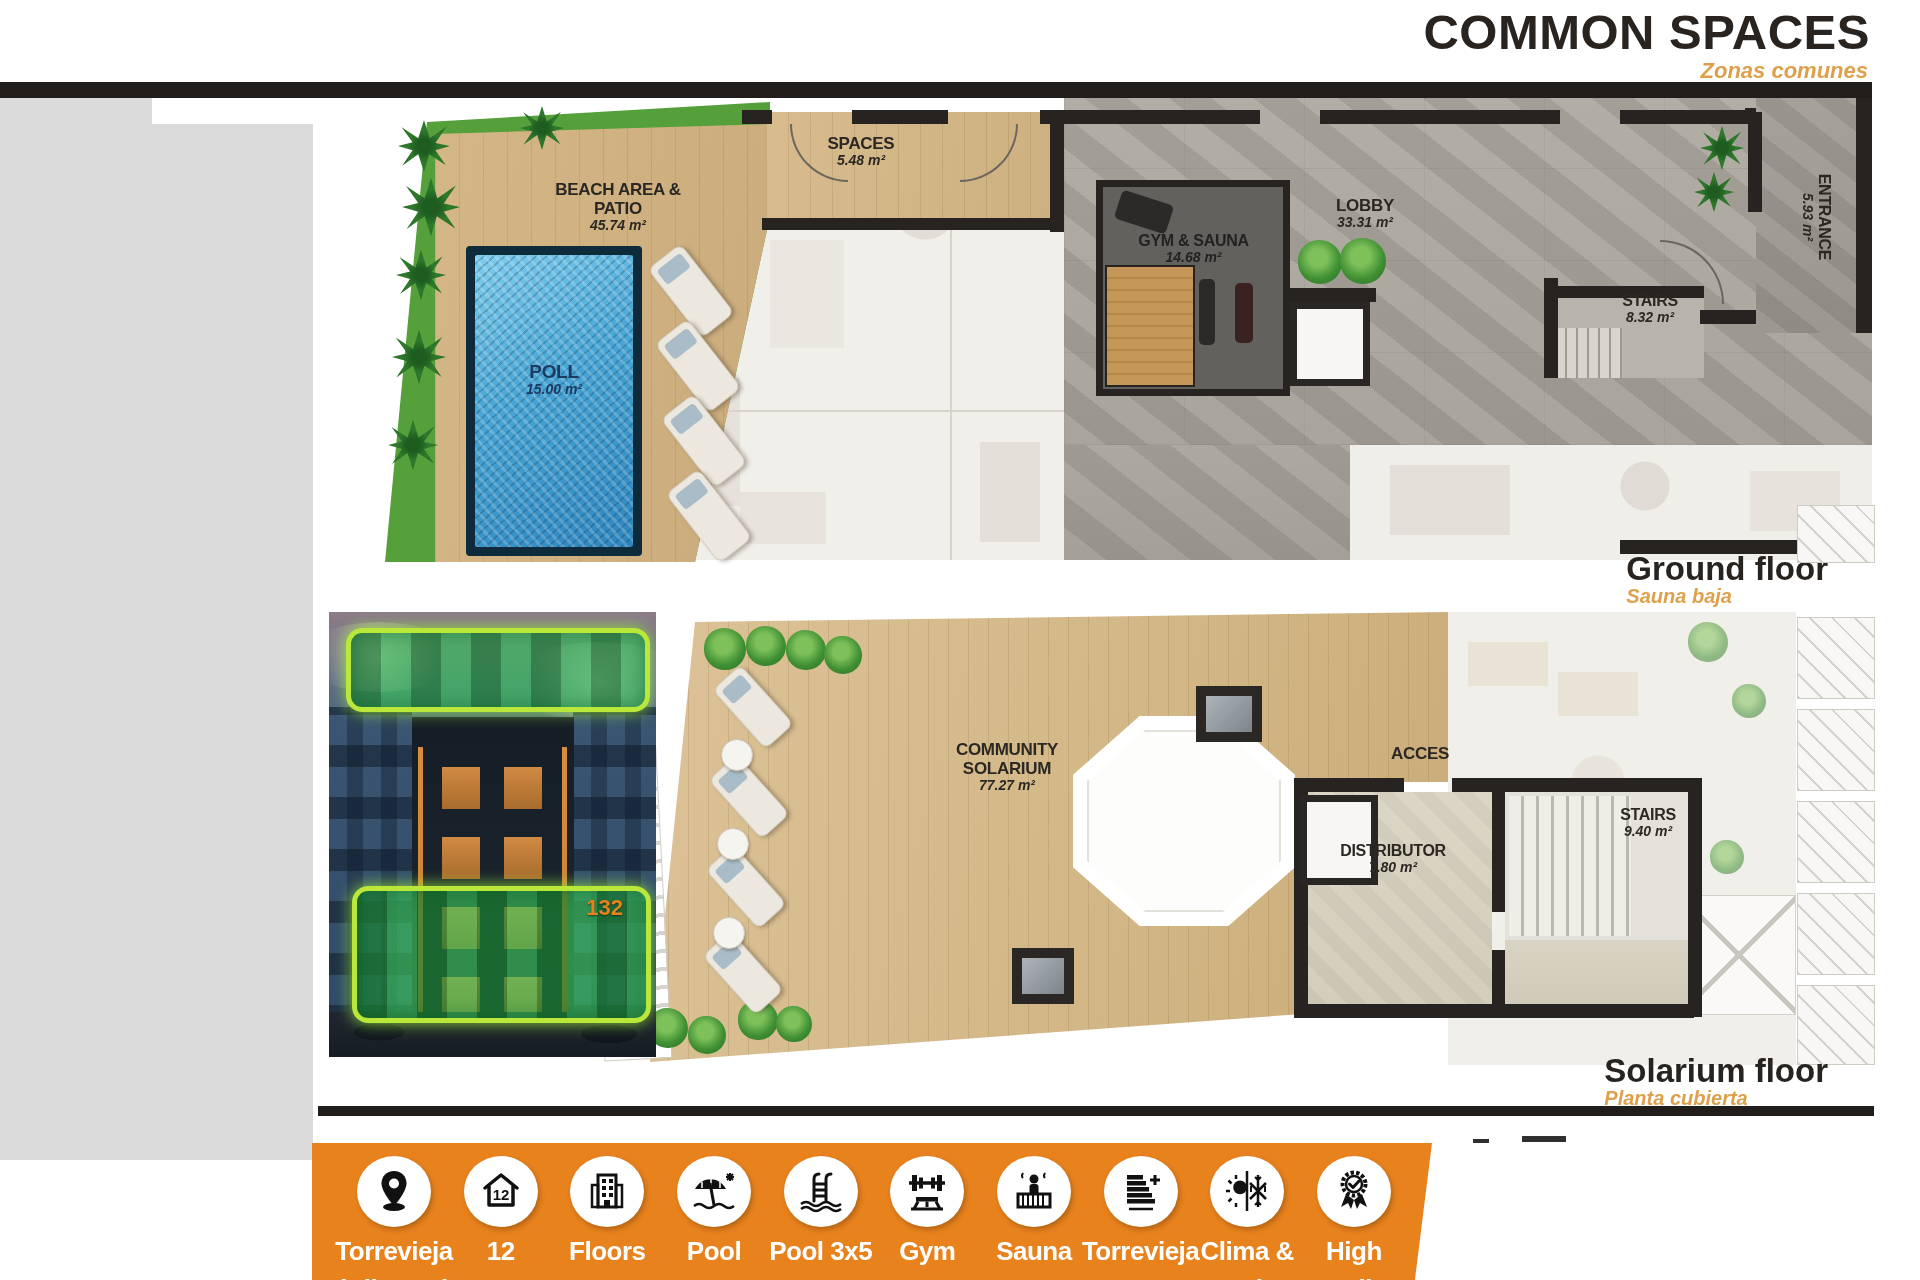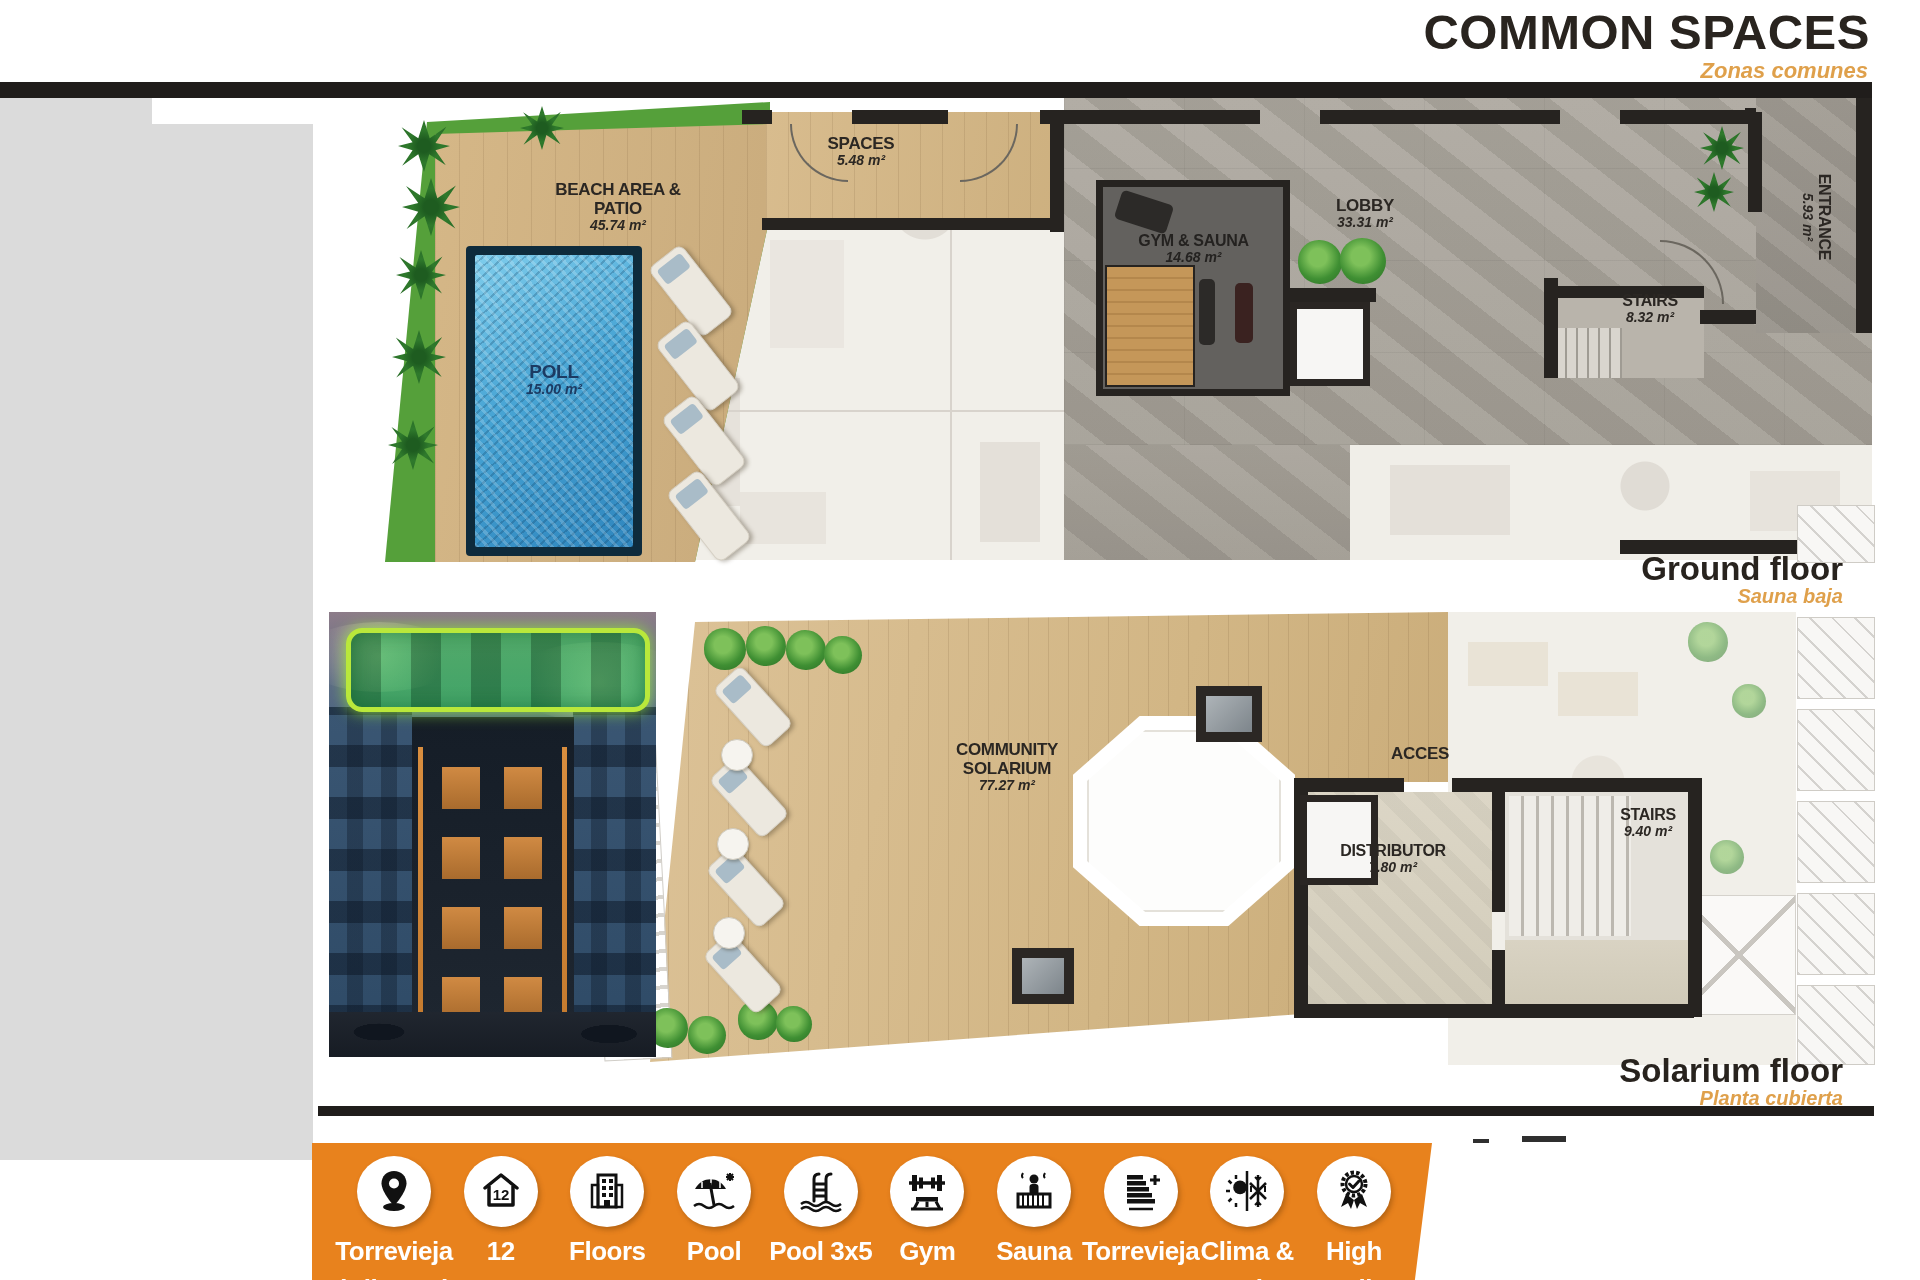--- a/index.html
+++ b/index.html
@@ -10,21 +10,21 @@
   .title{position:absolute;right:50px;top:4px;font-size:49px;font-weight:800;
          letter-spacing:.5px;color:#29241f;}
   .subtitle{position:absolute;right:52px;top:58px;font-size:22px;font-weight:bold;
             font-style:italic;color:#dfa04b;}
   .blackbar{position:absolute;left:0;top:82px;width:1872px;height:16px;background:#201d1b;}
   .midline{position:absolute;left:318px;top:1106px;width:1556px;height:10px;background:#201d1b;}
   .grayA{position:absolute;left:0;top:98px;width:152px;height:26px;background:#dbdbdb;}
   .grayB{position:absolute;left:0;top:124px;width:313px;height:1036px;background:#dbdbdb;}
 
   
-  .fcap{position:absolute;right:77px;text-align:right;}
+  .fcap{position:absolute;right:92px;text-align:left;}
   .fcap .en{font-size:33px;font-weight:800;color:#28231e;line-height:1;}
   .fcap .es{font-size:20px;font-weight:bold;font-style:italic;color:#dfa04b;line-height:1.1;}
 
   
   .plabel{position:absolute;text-align:center;color:#2b2723;line-height:1.12;}
   .plabel .nm{font-size:17px;font-weight:bold;letter-spacing:-.3px;}
   .plabel .ar{font-size:14px;font-style:italic;font-weight:bold;}
   .plabel.small .nm{font-size:16px;} .plabel.small .ar{font-size:14px;}
 
   
@@ -379,20 +379,23 @@
 <div class="midline"></div>
 
 <div class="photo">
   <div class="cloud" style="left:-30px;top:10px;width:160px;height:70px;"></div>
   <div class="cloud" style="left:180px;top:30px;width:180px;height:80px;"></div>
   <div class="facade" style="left:0;"></div>
   <div class="facade" style="left:244px;"></div>
   <div class="center-bldg"></div>
   <div class="street"></div>
   <div class="hibox" style="left:17px;top:16px;width:294px;height:74px;"></div>
+  <div class="hibox" style="left:23px;top:274px;width:289px;height:127px;">
+    <span class="badge132">132</span>
+  </div>
 </div>
 
 <div class="dash" style="left:1473px;top:1139px;width:16px;height:4px;"></div>
 <div class="dash" style="left:1522px;top:1136px;width:44px;height:6px;"></div>
 
 <div class="featbar">
 
   <div class="feat">
     <div class="fcirc">
       <svg viewBox="0 0 48 48">

